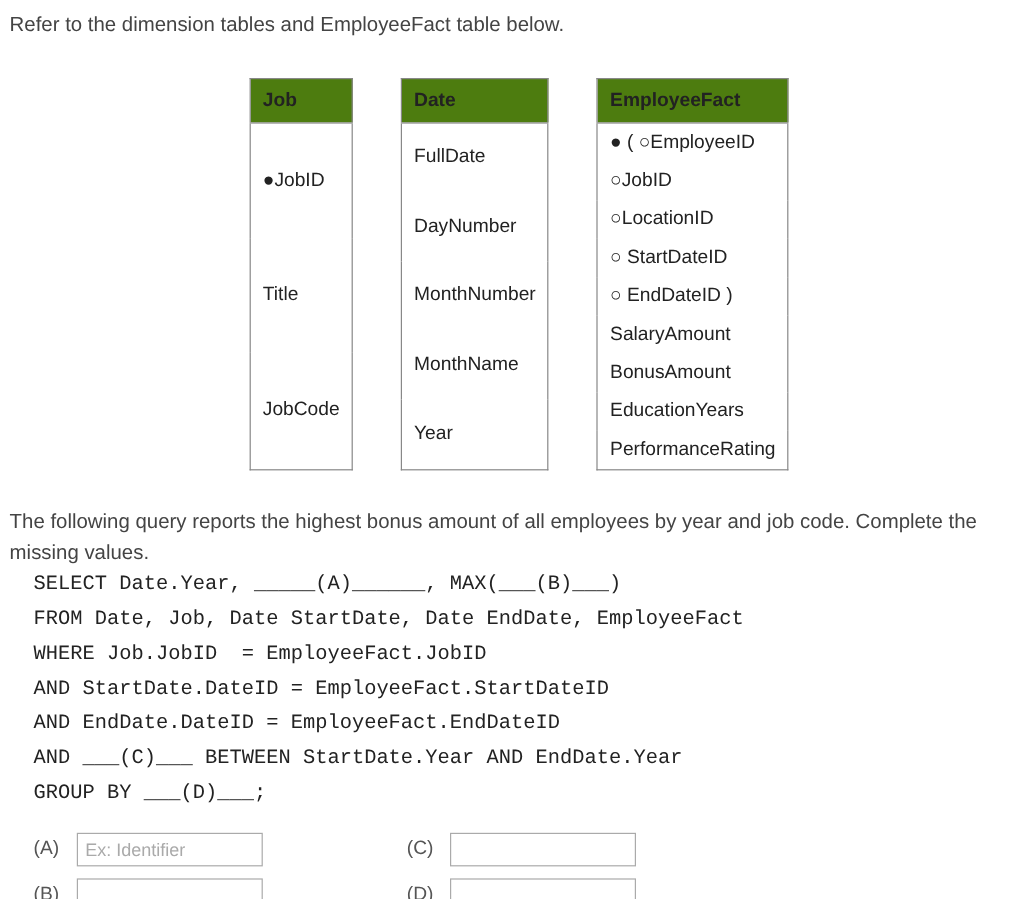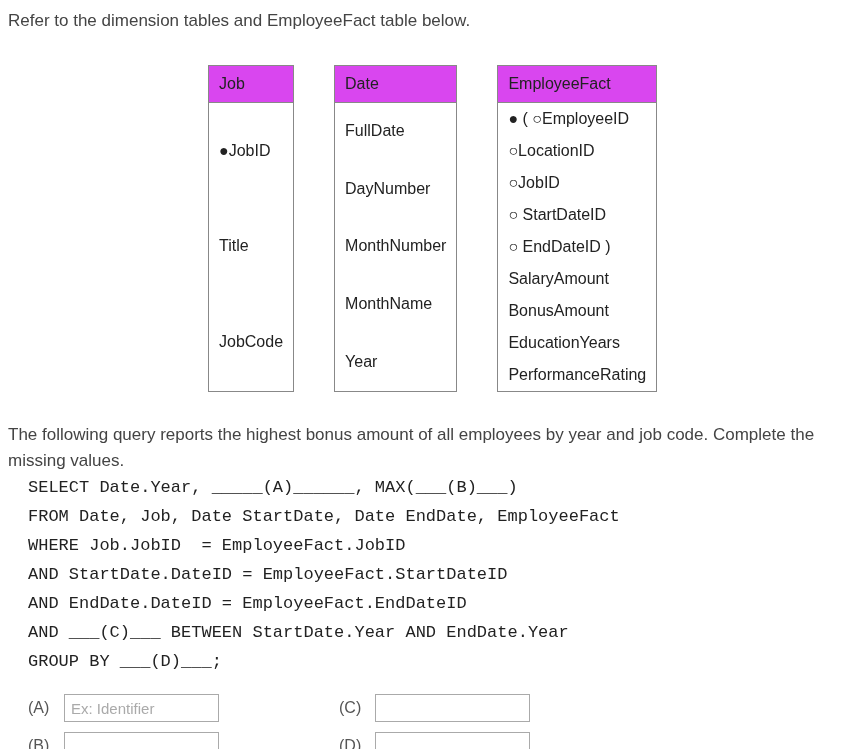--- a/index.html
+++ b/index.html
@@ -24,24 +24,24 @@
       gap: 40px;
       margin-left: 200px;
       margin-bottom: 30px;
     }
     .db-table {
       border: 1px solid #888;
       border-collapse: collapse;
       font-size: 16px;
     }
     .db-table th {
-      background: #d946ef;
+      background: #4d7c0f;
       padding: 6px 10px;
       text-align: left;
-      font-weight: 400;
+      font-weight: 700;
       border-bottom: 1px solid #888;
       color: #222;
     }
     .db-table td {
       padding: 4px 10px;
       white-space: nowrap;
       color: #222;
     }
     .description {
       font-weight: 400;
@@ -142,24 +142,24 @@
     <thead>
         <tr>
           <th>EmployeeFact</th>
         </tr>
       </thead>
     <tbody>
       <tr>
           <td>● ( ○EmployeeID</td>
         </tr>
       <tr>
+          <td>○JobID</td>
+        </tr>
+      <tr>
           <td>○LocationID</td>
-        </tr>
-      <tr>
-          <td>○JobID</td>
         </tr>
       <tr>
           <td>○ StartDateID</td>
         </tr>
       <tr>
           <td>○ EndDateID )</td>
         </tr>
       <tr>
           <td>SalaryAmount</td>
         </tr>

